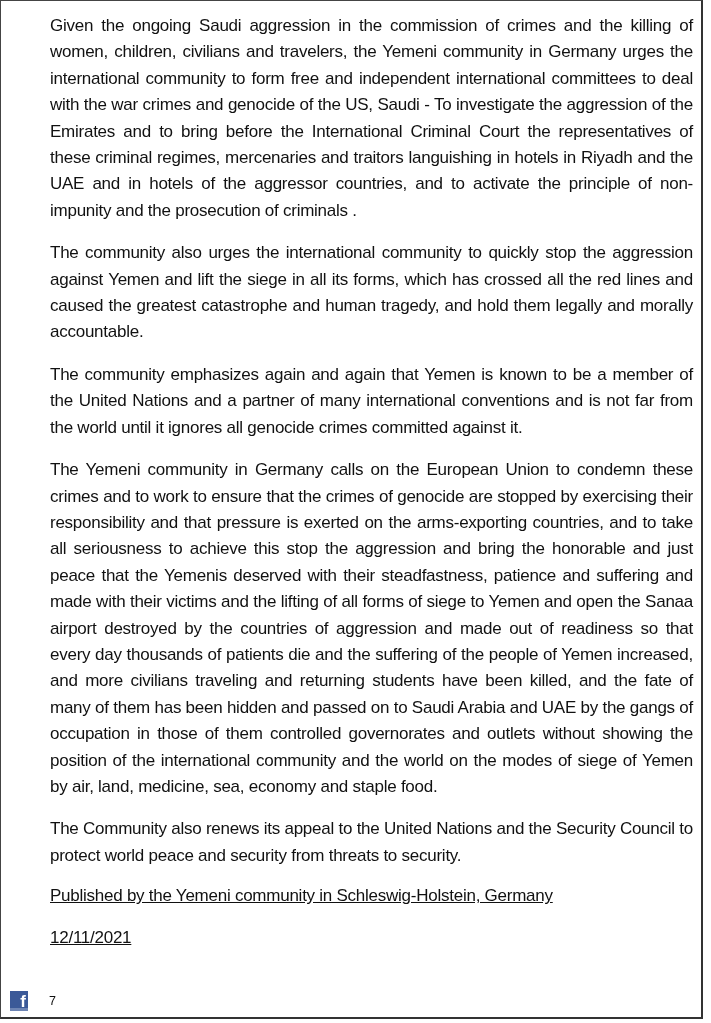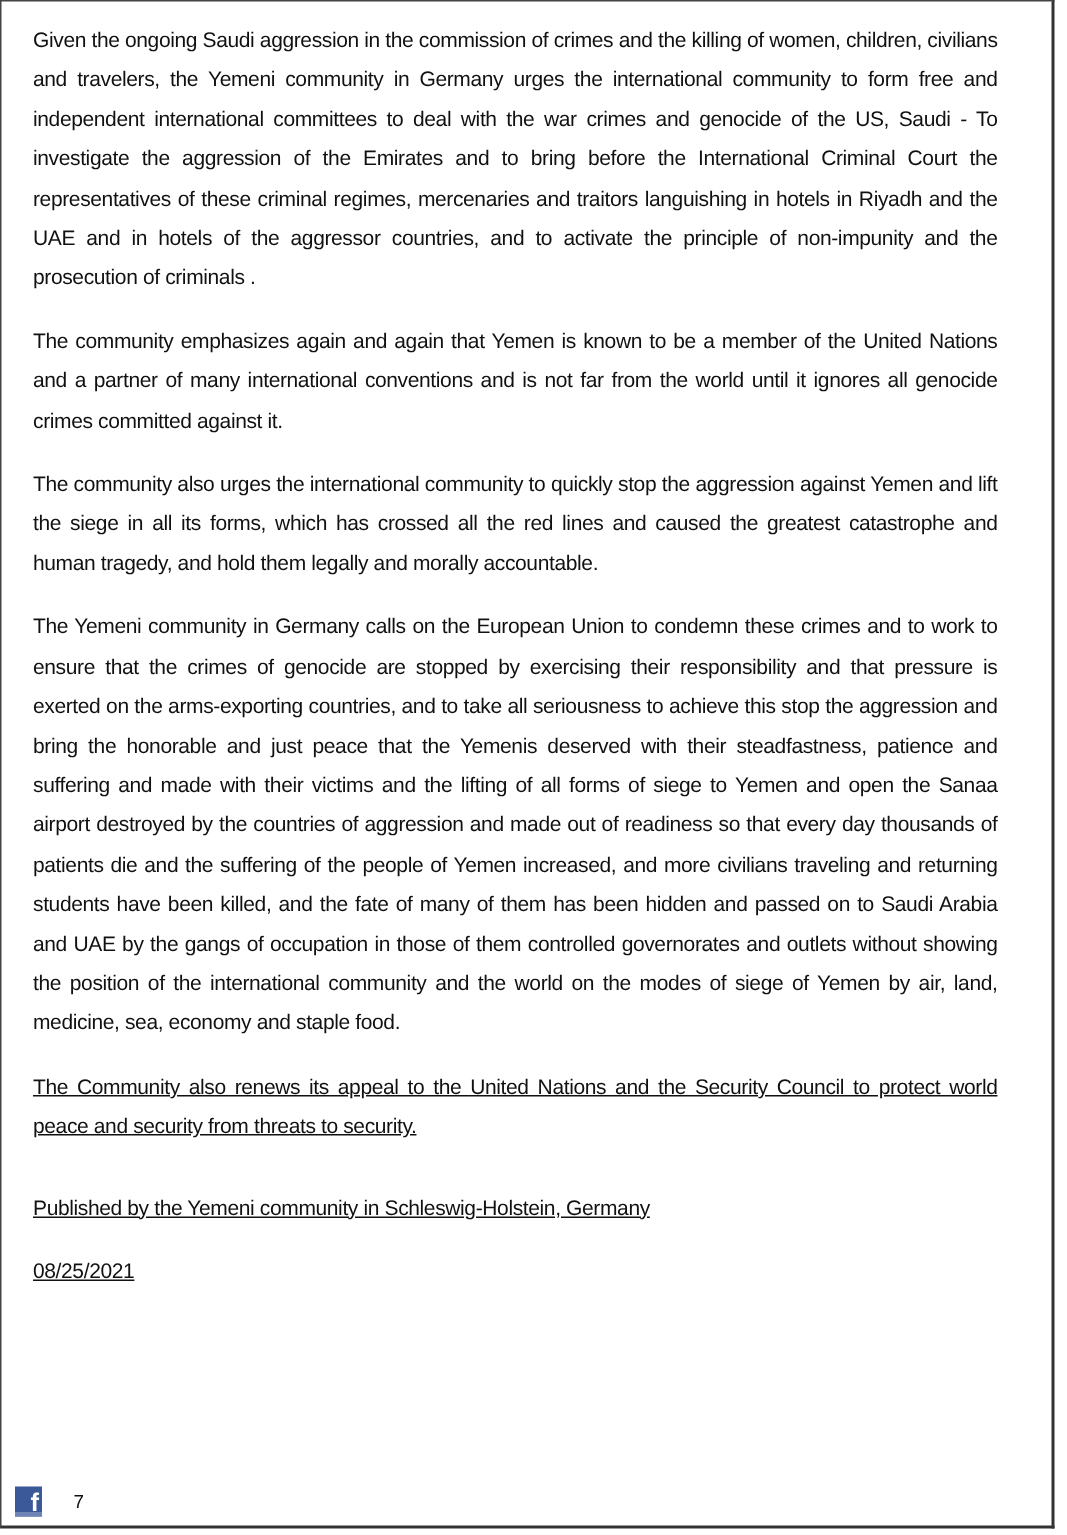--- a/index.html
+++ b/index.html
@@ -7,30 +7,30 @@
     .page {
       position: absolute; left: 0; top: 0;
       width: 703px; height: 1019px;
       border: 1px solid #444;
       border-right: 2px solid #333;
       border-bottom: 2px solid #333;
       box-sizing: border-box;
       background: #fff;
     }
     .body-text {
-      position: absolute; left: 21px; top: 12px; width: 643px;
+      position: absolute; left: 49px; top: 12px; width: 643px;
       font-family: "Liberation Sans Narrow", "Liberation Sans", sans-serif;
-      font-size: 14px;
+      font-size: 17px;
       line-height: 26.4px;
       color: #111;
       text-align: justify;
       letter-spacing: -0.25px;
     }
     .body-text p { margin: 0 0 16px 0; }
-    .body-text p.last-para { margin-bottom: 28px; text-decoration: underline; }
+    .body-text p.last-para { margin-bottom: 14px; }
     .sig { margin: 0; line-height: 26px; text-decoration: underline; }
     .footer {
       position: absolute; left: 10px; top: 991px;
       display: flex; align-items: center;
       font-family: "Liberation Sans", sans-serif;
       font-size: 12.5px; color: #111;
     }
     .fb-icon {
       width: 18px; height: 20px; background: #3b5998;
       color: #fff; font-weight: bold; font-family: "Liberation Sans", sans-serif;
@@ -39,25 +39,25 @@
       border-bottom: 3px solid #6d84b4;
     }
     .page-num { margin-left: 18px; }
   </style>
 </head>
 <body>
 
 <div class="page">
   <div class="body-text">
     <p>Given the ongoing Saudi aggression in the commission of crimes and the killing of women, children, civilians and travelers, the Yemeni community in Germany urges the international community to form free and independent international committees to deal with the war crimes and genocide of the US, Saudi - To investigate the aggression of the Emirates and to bring before the International Criminal Court the representatives of these criminal regimes, mercenaries and traitors languishing in hotels in Riyadh and the UAE and in hotels of the aggressor countries, and to activate the principle of non-impunity and the prosecution of criminals .</p>
+    <p>The community also urges the international community to quickly stop the aggression against Yemen and lift the siege in all its forms, which has crossed all the red lines and caused the greatest catastrophe and human tragedy, and hold them legally and morally accountable.</p>
     <p>The community emphasizes again and again that Yemen is known to be a member of the United Nations and a partner of many international conventions and is not far from the world until it ignores all genocide crimes committed against it.</p>
-    <p>The community also urges the international community to quickly stop the aggression against Yemen and lift the siege in all its forms, which has crossed all the red lines and caused the greatest catastrophe and human tragedy, and hold them legally and morally accountable.</p>
     <p>The Yemeni community in Germany calls on the European Union to condemn these crimes and to work to ensure that the crimes of genocide are stopped by exercising their responsibility and that pressure is exerted on the arms-exporting countries, and to take all seriousness to achieve this stop the aggression and bring the honorable and just peace that the Yemenis deserved with their steadfastness, patience and suffering and made with their victims and the lifting of all forms of siege to Yemen and open the Sanaa airport destroyed by the countries of aggression and made out of readiness so that every day thousands of patients die and the suffering of the people of Yemen increased, and more civilians traveling and returning students have been killed, and the fate of many of them has been hidden and passed on to Saudi Arabia and UAE by the gangs of occupation in those of them controlled governorates and outlets without showing the position of the international community and the world on the modes of siege of Yemen by air, land, medicine, sea, economy and staple food.</p>
     <p class="last-para">The Community also renews its appeal to the United Nations and the Security Council to protect world peace and security from threats to security.</p>
     <p class="sig">Published by the Yemeni community in Schleswig-Holstein, Germany</p>
-    <p class="sig">08/25/2021</p>
+    <p class="sig">12/11/2021</p>
   </div>
 </div>
 
 <div class="footer">
   <span class="fb-icon">f</span>
   <span class="page-num">7</span>
 </div>
 
 </body></html>

